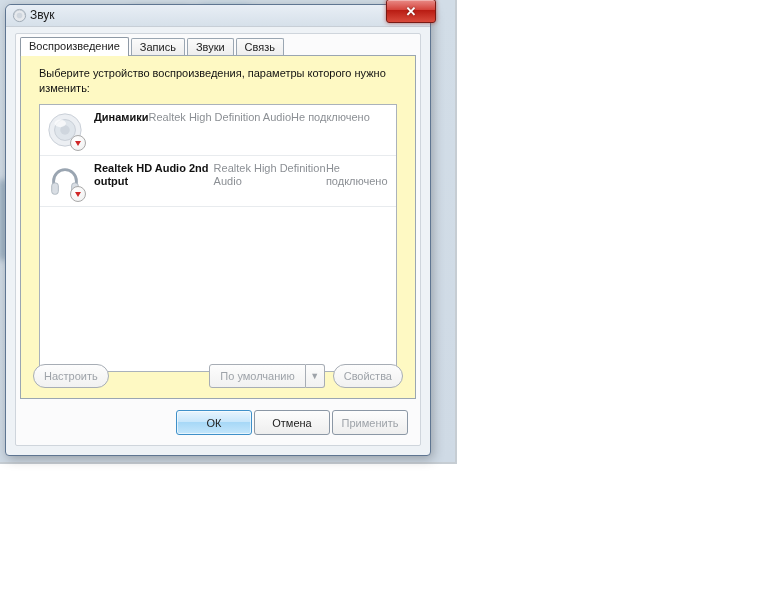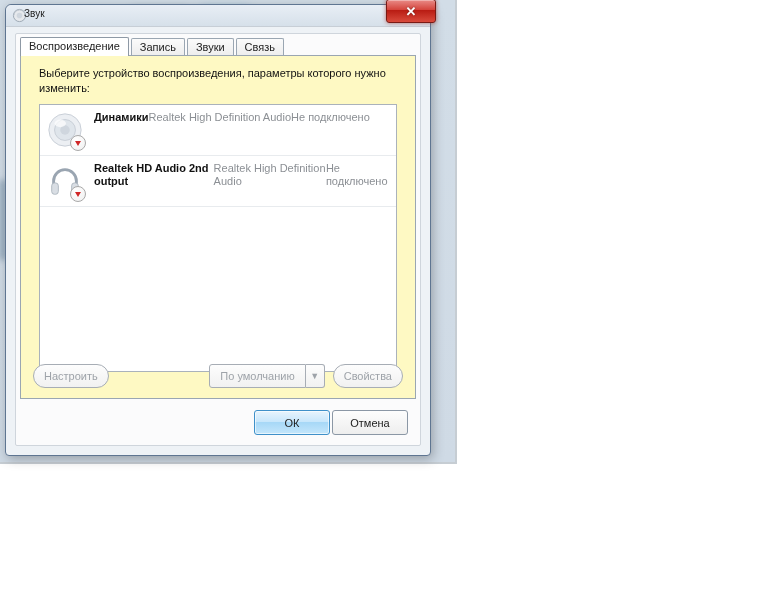--- a/index.html
+++ b/index.html
@@ -44,23 +44,23 @@
     height: 21px;
     background: linear-gradient(180deg, #e8eef5 0%, #d6e0ea 100%);
     border-bottom: 1px solid #c7ced6;
     border-radius: 6px 6px 0 0;
     position: relative;
   }
   .title-icon {
     position: absolute; left: 6px; top: 3px; width:15px; height:15px;
   }
   .title-text {
-    position: absolute; left: 18px; top: 3px;
+    position: absolute; left: 24px; top: 3px;
     color: #1a1a1a;
-    font-size: 10px;
+    font-size: 12px;
   }
   .close-btn {
     position: absolute;
     right: -6px;
     top: -6px;
     width: 48px; height: 22px;
     background: linear-gradient(180deg, #e98b87 0%, #d4433b 45%, #b81b12 46%, #d94a3c 100%);
     border: 1px solid #7a1a14;
     border-radius: 3px;
     box-shadow: 0 0 4px rgba(160,30,20,.6), inset 0 1px 0 rgba(255,255,255,.35);
@@ -289,16 +289,17 @@
           <span class="chev">▼</span>
         </span>
         <span style="width:8px"></span>
         <span class="wbtn disabled">Свойства</span>
       </div>
     </div>
 
     <div class="dialog-buttons">
       <div class="btn primary">ОК</div>
       <div class="btn">Отмена</div>
+      <div class="btn disabled">Применить</div>
     </div>
 
   </div>
 </div>
 
 </body></html>

